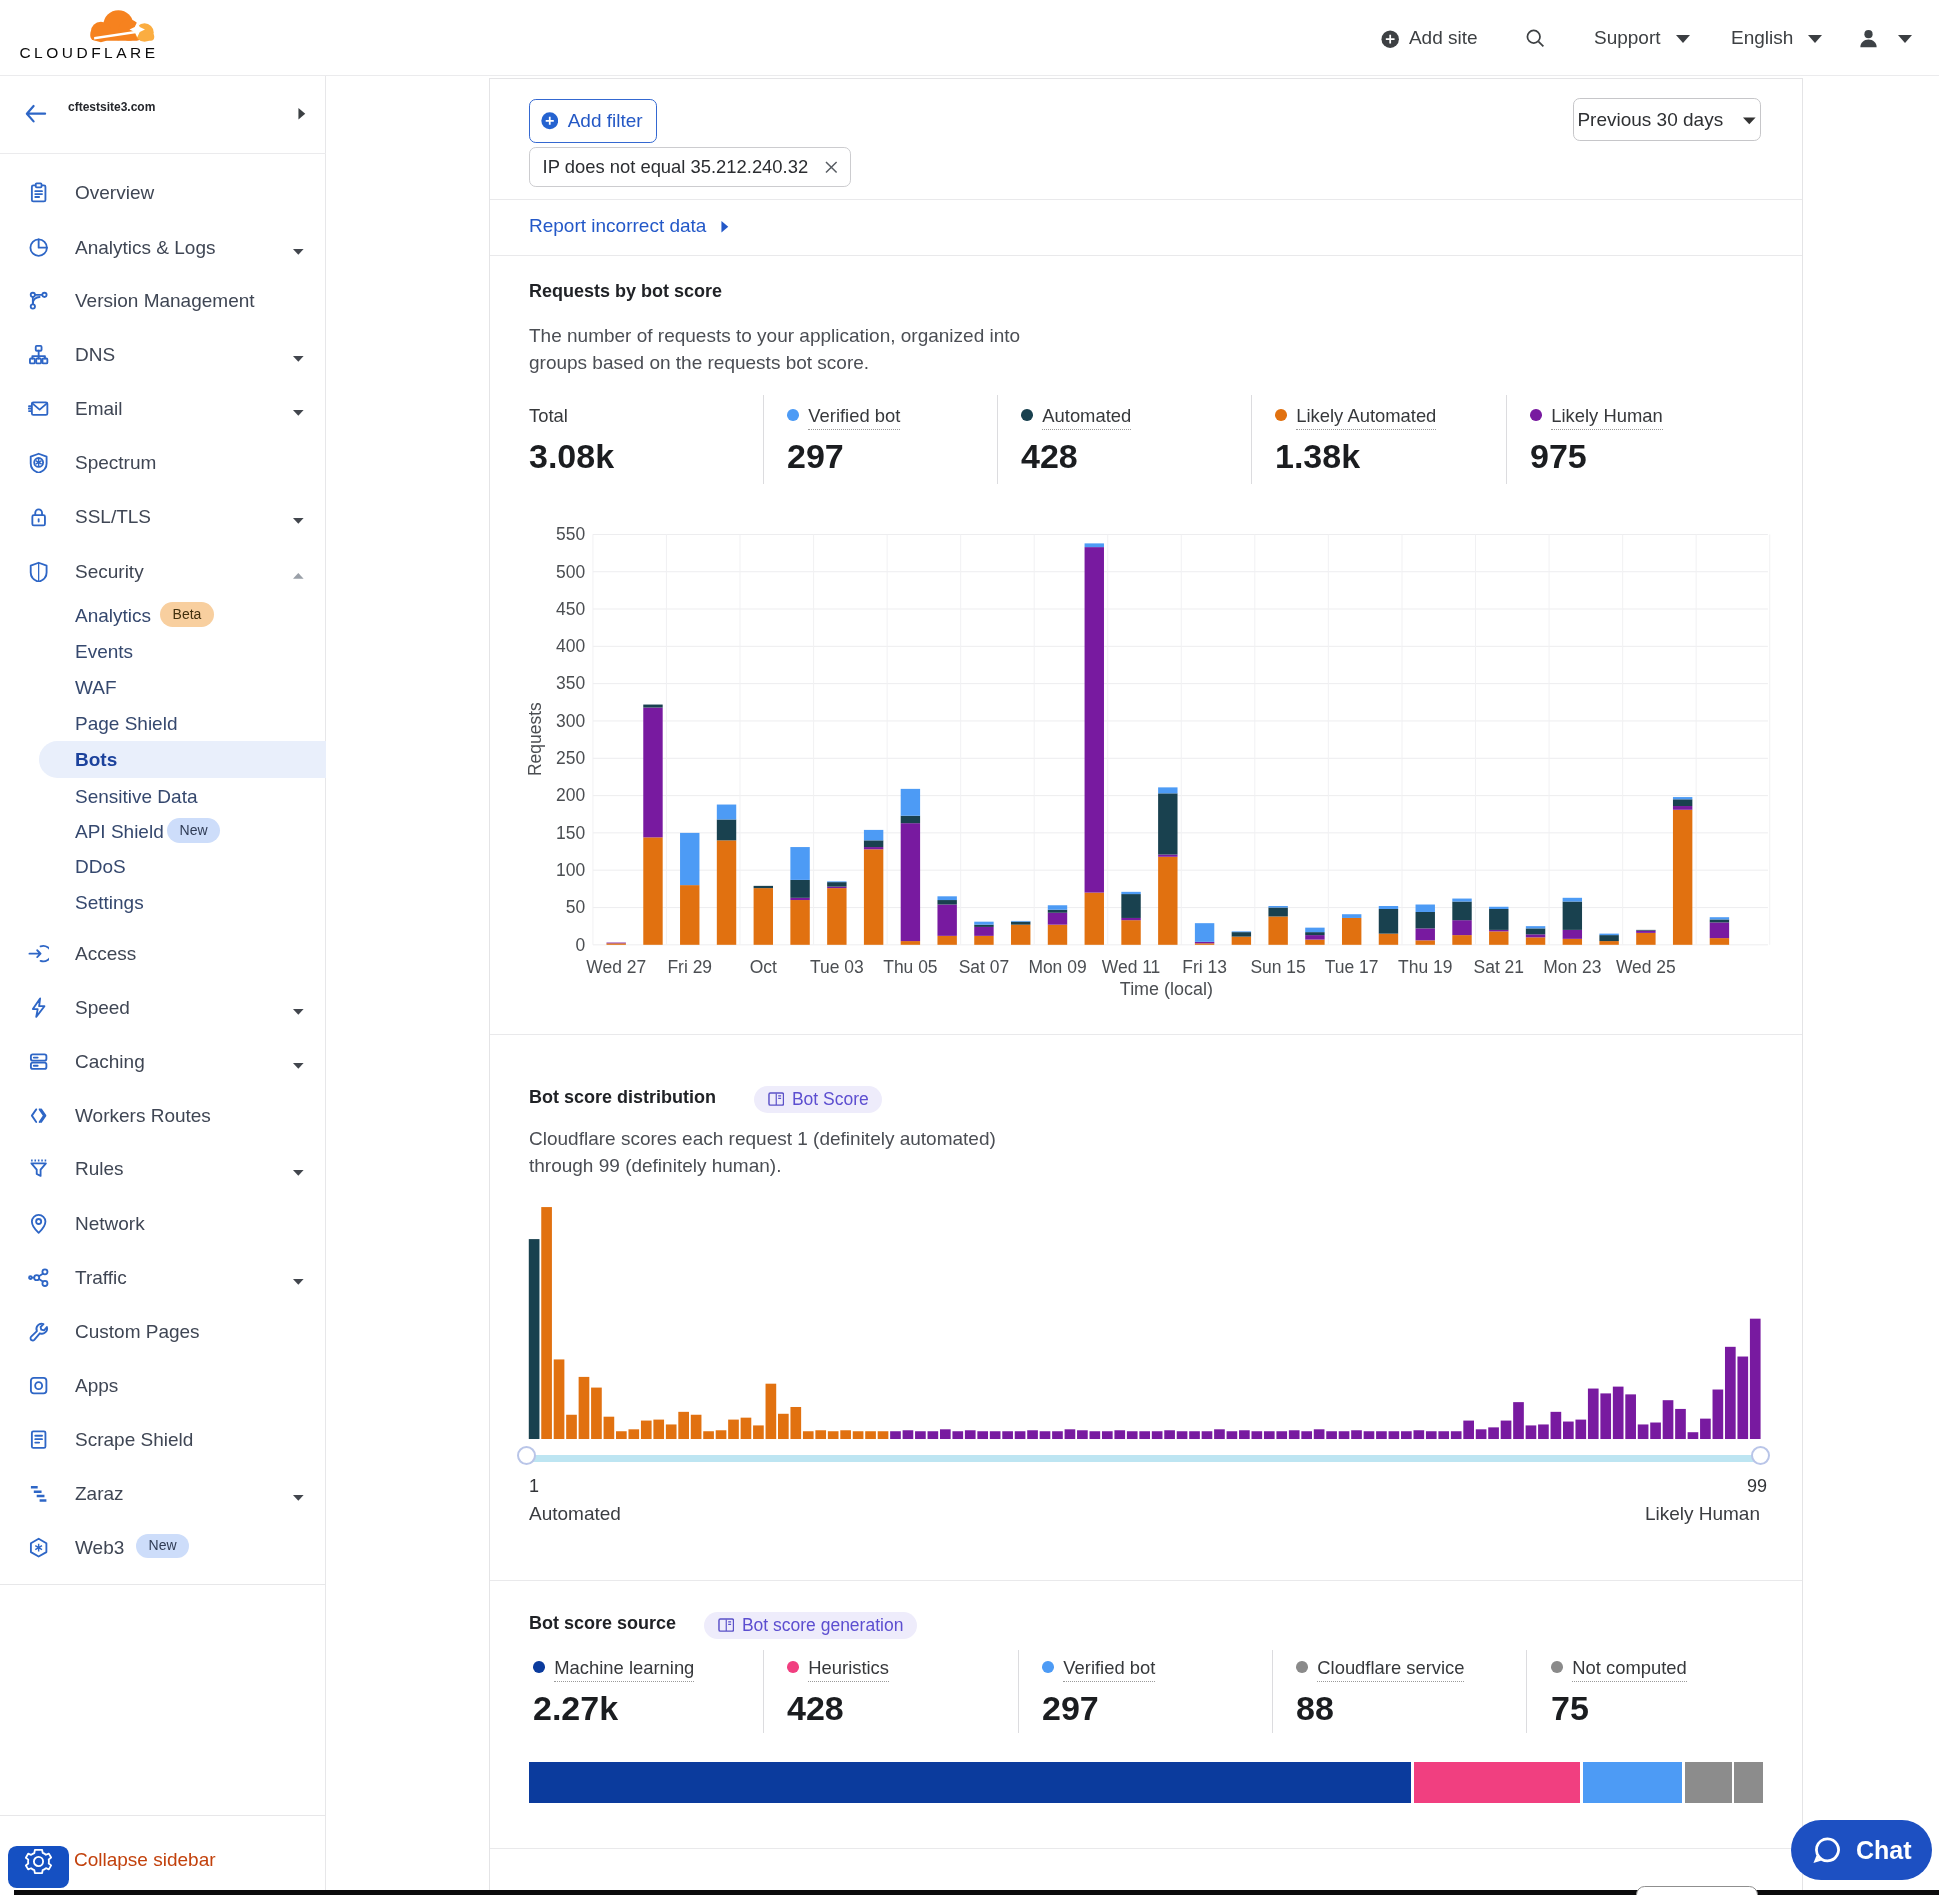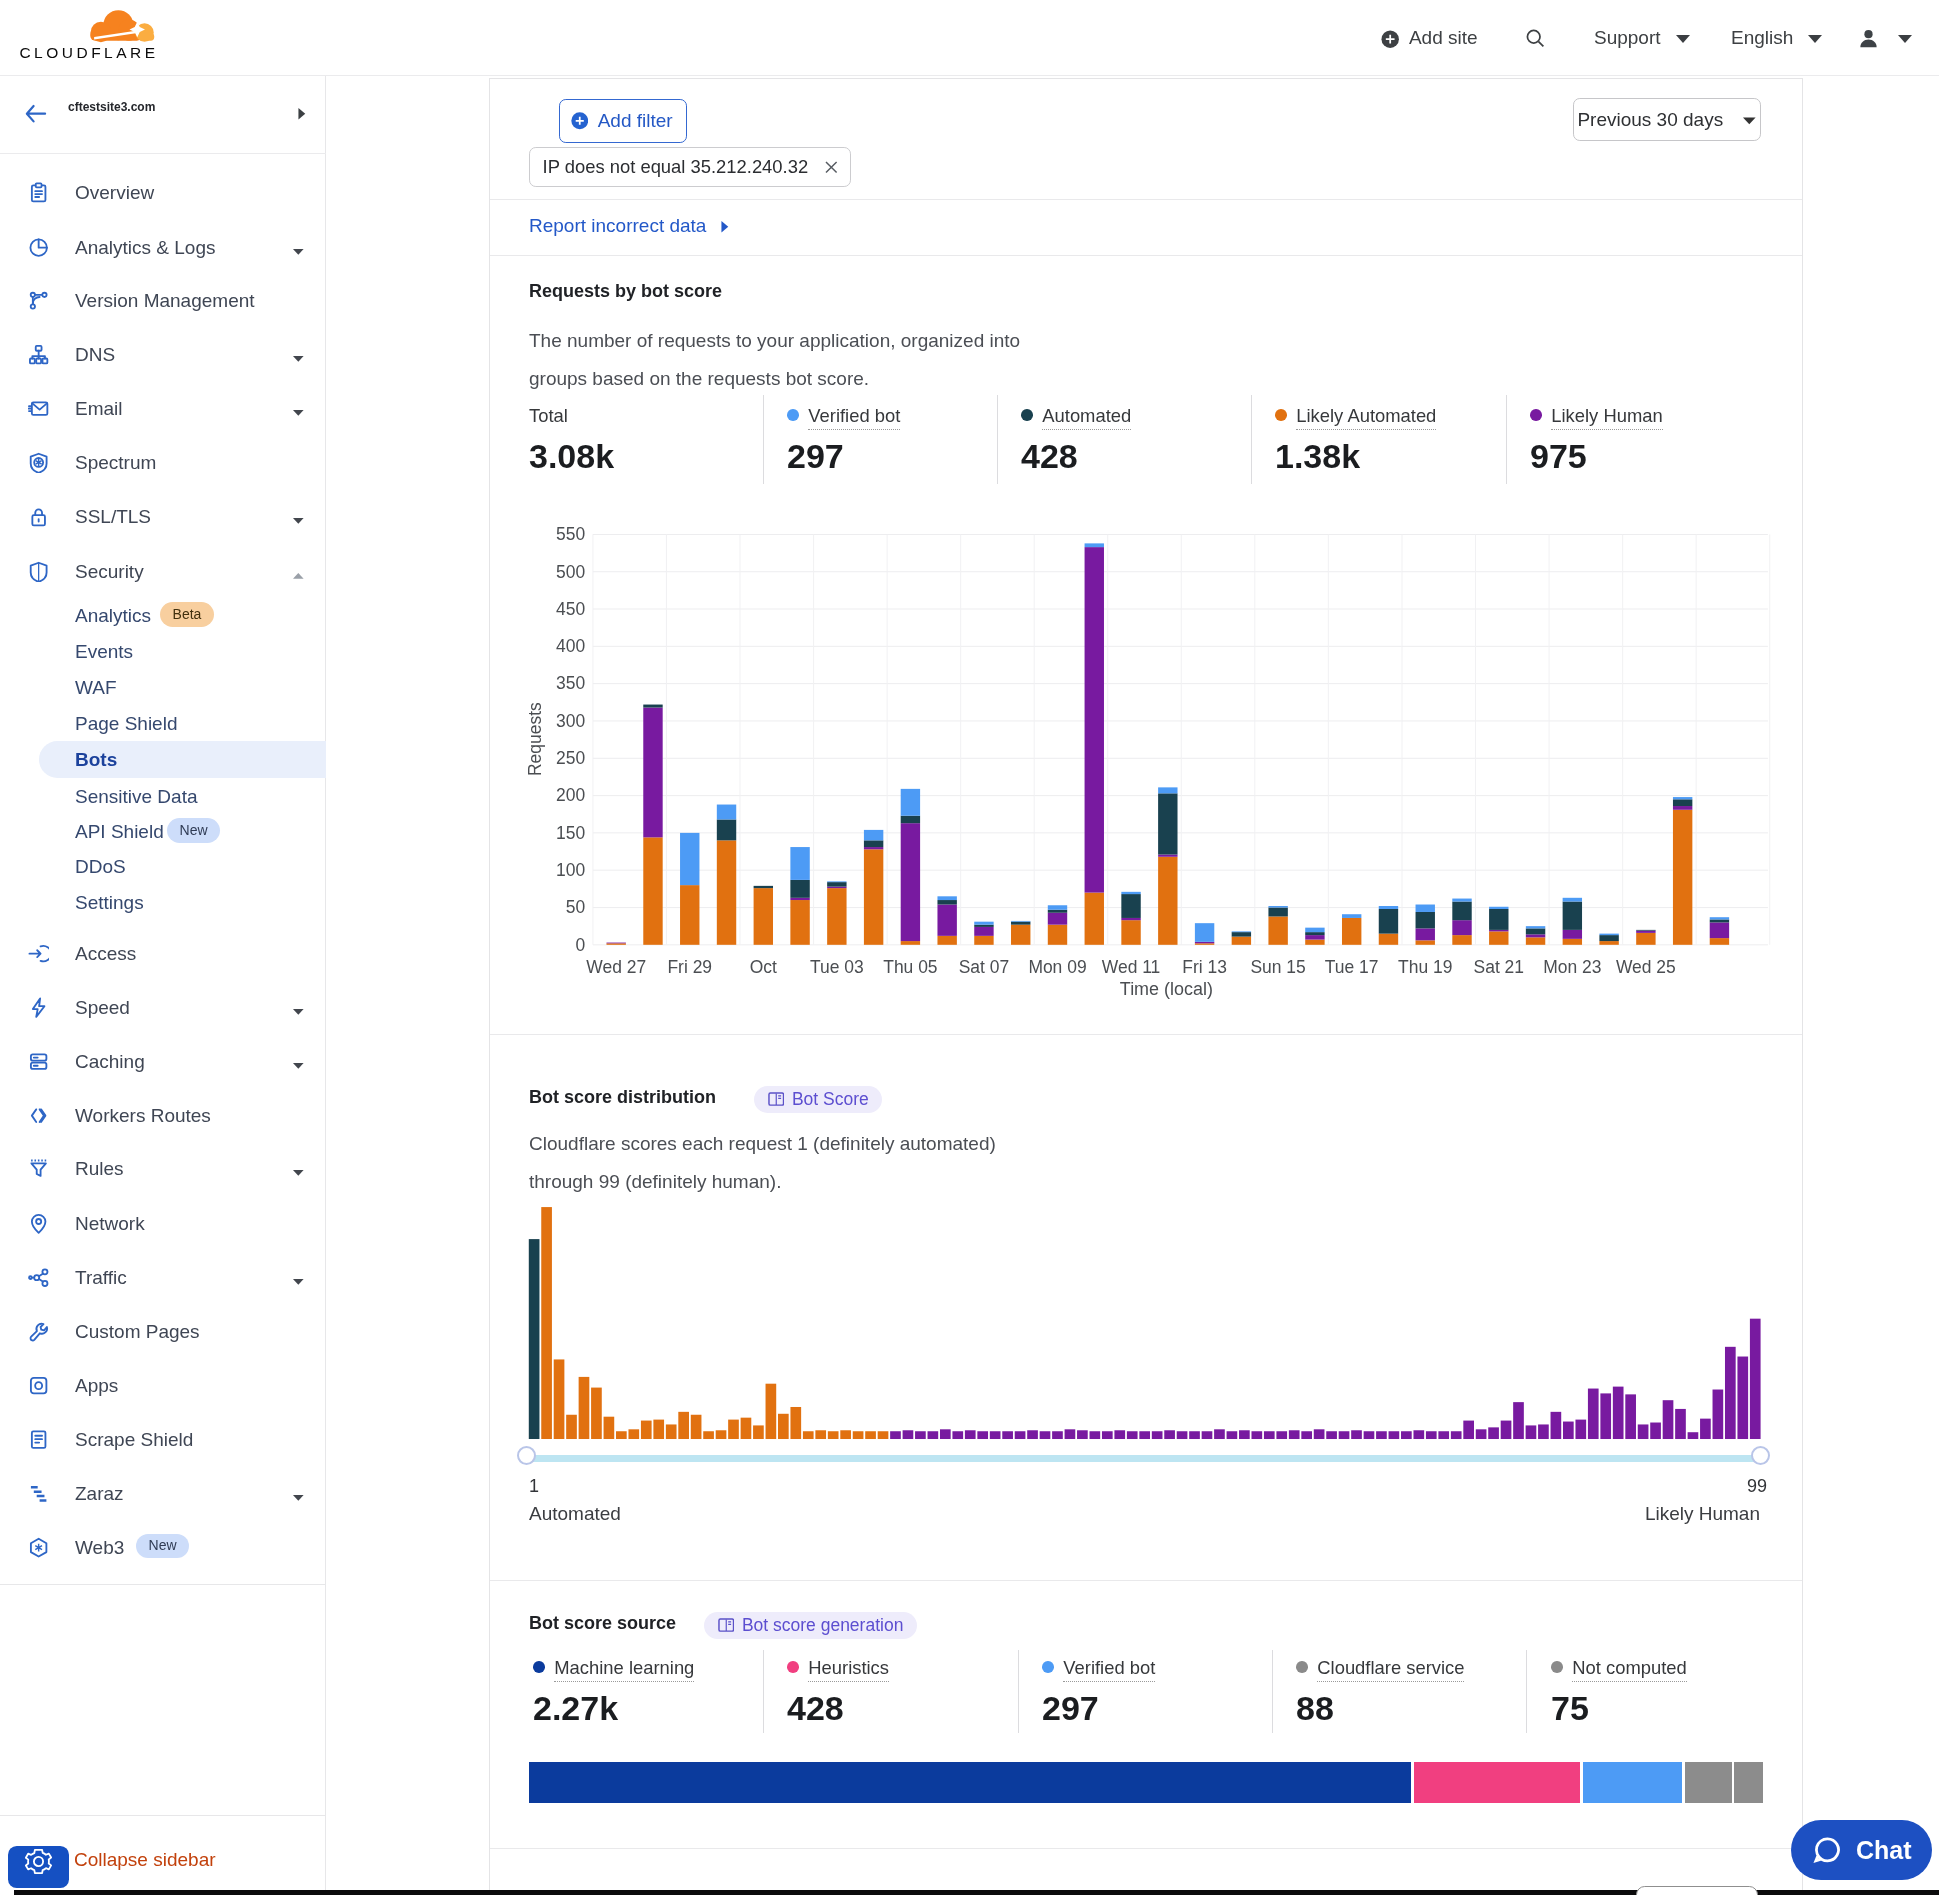--- a/index.html
+++ b/index.html
@@ -24,26 +24,26 @@
 .badge { position:absolute; left:160px; top:4.9px; font-size:14px; padding:3.9px 12.6px 4.9px; border-radius:12.6px; }
 .badge.beta { background:#f8cf9f; color:#42310f; }
 .badge.new { background:#cdddfa; color:#303c55; }
 .mitem .badge { left:136px; top:13.6px; }
 .shr { position:absolute; left:0; width:326px; border-top:1px solid #e7e7e9; }
 .gearbtn { position:absolute; left:7.8px; top:1770px; width:61px; height:42px; background:#1550c2; border-radius:8.7px; text-align:center; line-height:49px; }
 .collapse { position:absolute; left:74px; top:1773px; font-size:19px; color:#c2410c; }
 .card { position:absolute; left:489px; top:78px; width:1314px; height:1818px; background:#fff; border:1px solid #e4e4e6; border-bottom:none; }
 .chr { position:absolute; left:490px; width:1312px; border-top:1px solid #e9e9eb; }
 .btn { position:absolute; background:#fff; font-size:19px; }
-.addfilter { left:529px; top:99px; height:44px; border:1.5px solid #3468d1; border-radius:6.8px; color:#2458c5; line-height:41px; padding:0 13.6px 0 10.7px; white-space:nowrap;margin-left:30px; }
+.addfilter { left:529px; top:99px; height:44px; border:1.5px solid #3468d1; border-radius:6.8px; color:#2458c5; line-height:41px; padding:0 13.6px 0 10.7px; white-space:nowrap; }
 .chip { position:absolute; left:529px; top:147px; height:40px; border:1px solid #cccccf; border-radius:6.8px; font-size:18.4px; color:#2b2d31; line-height:38px; padding:0 11.6px 0 12.6px; }
 .prev30 { left:1573px; top:98px; width:188px; height:43px; border:1px solid #c6c6c9; border-radius:6.8px; color:#2e3033; line-height:41px; text-align:center; }
 .report { position:absolute; left:529px; top:215px; font-size:19px; color:#2358c8; }
 .h2 { position:absolute; left:529px; font-size:18px; font-weight:bold; color:#202226; }
-.desc { position:absolute; left:529px; font-size:19px; color:#4b4e54; line-height:38px; }
+.desc { position:absolute; left:529px; font-size:19px; color:#4b4e54; line-height:27px; }
 .stat { position:absolute; white-space:nowrap; }
 .dot { display:inline-block; width:11.6px; height:11.6px; border-radius:50%; margin-right:9.7px; vertical-align:1px; }
 .slab { font-size:18.4px; color:#36383b; }
 .dotted { border-bottom:1.9px dotted #9a9a9a; padding-bottom:2.9px; }
 .snum { font-size:34px; font-weight:bold; color:#1b1d20; margin-top:9.7px; letter-spacing:0px; }
 .vdiv { position:absolute; width:1px; background:#dcdcdf; }
 .chart { position:absolute; }
 .pill { position:absolute; height:27px; background:#eeecfb; border-radius:13.6px; font-size:17.5px; color:#5c4ed0; line-height:27px; padding:0 13.6px; }
 .slidertrack { position:absolute; left:530px; top:1455px; width:1230px; height:6.8px; background:#bde5f2; border-radius:3.9px; }
 .sliderhandle { position:absolute; top:1446px; width:19.4px; height:19.4px; border-radius:50%; background:#fff; border:2.4px solid #b9c5e8; }

